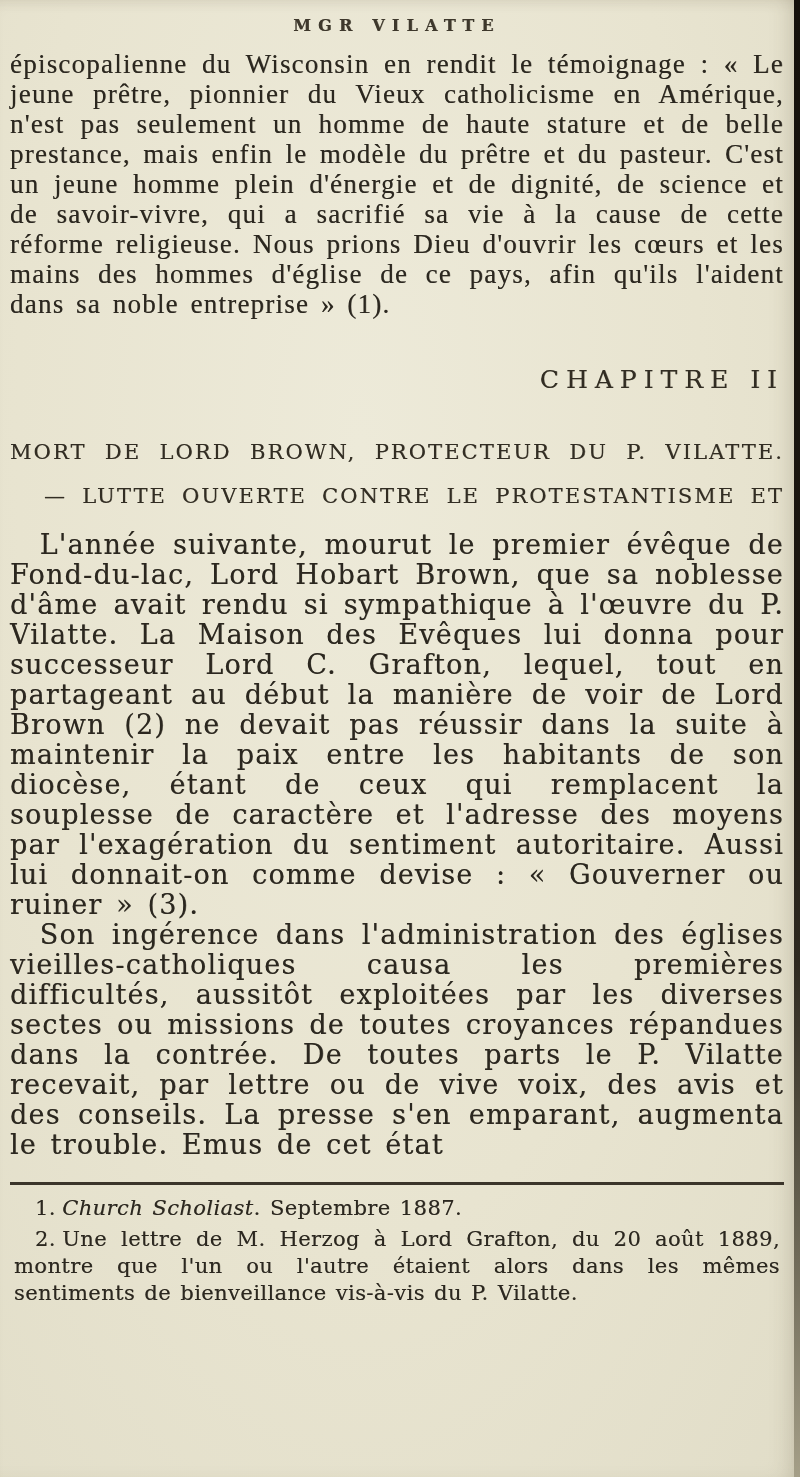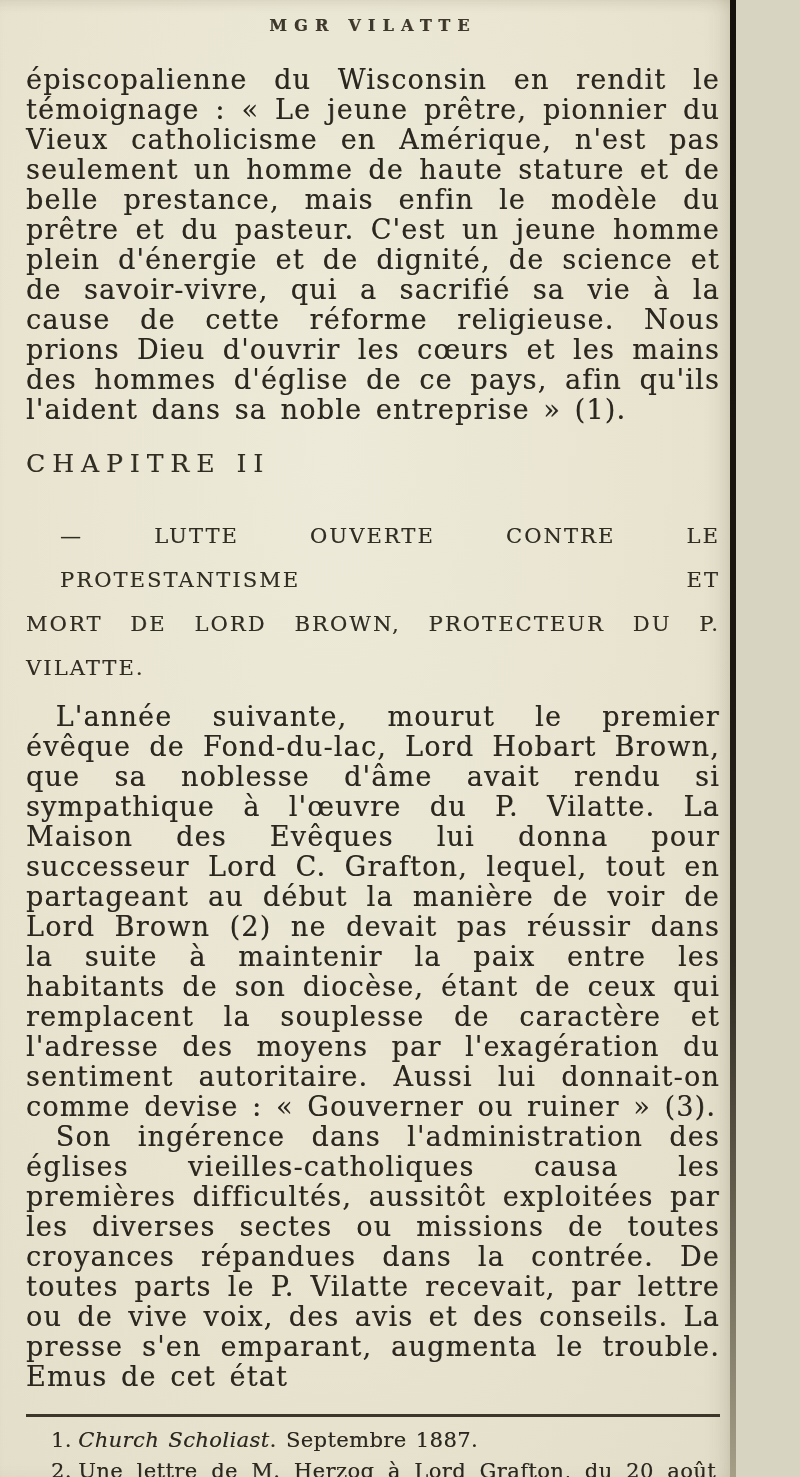--- a/index.html
+++ b/index.html
@@ -2,26 +2,26 @@
 <html lang="fr"><head>
 <meta charset="utf-8">
 <style>
   html, body {
     margin: 0;
     padding: 0;
     background: #d8d4c2;
   }
   .page {
     position: relative;
-    width: 736px;
+    width: 800px;
     height: 1477px;
     margin: 0;
     overflow: hidden;
     box-sizing: border-box;
-    padding: 8px 16px 0 26px;
+    padding: 8px 16px 0 10px;
     background:
       radial-gradient(ellipse at 45% 30%, #edead9 0%, #e8e4d0 55%, #e1ddc8 100%);
     box-shadow: inset -20px 0 26px -16px rgba(70, 58, 34, 0.28),
                 inset 0 10px 18px -14px rgba(70, 58, 34, 0.18);
     color: #2b271f;
     font-family: "DejaVu Serif", "Liberation Serif", serif;
   }
   .scan-edge {
     position: absolute;
     top: 0; right: 0;
@@ -40,26 +40,26 @@
   }
   .body {
     margin: 0;
     font-size: 27px;
     line-height: 30px;
     letter-spacing: 0.045em;
     word-spacing: 0.14em;
     text-align: justify;
     text-shadow: 0.35px 0.35px 0.45px rgba(43, 39, 31, 0.55);
   }
-  .para-continuation { margin-top: 30px; }
+  .para-continuation { margin-top: 14px; font-family: Liberation Serif, serif; }
   .para-indent { text-indent: 1.1em; }
   .para-after-heading { margin-top: 12px; }
   .chapter-title {
-    margin: 24px 0 0 0;
-    text-align: left;
+    margin: 46px 0 0 0;
+    text-align: right;
     font-size: 25px;
     font-weight: normal;
     letter-spacing: 0.28em;
     color: #322d23;
     text-shadow: 0.4px 0.4px 0.5px rgba(46, 40, 28, 0.5);
   }
   .subtitle {
     margin-top: 36px;
     font-size: 21px;
     line-height: 44px;
@@ -102,22 +102,22 @@
 
 <div class="page">
 
   <div class="running-head">MGR VILATTE</div>
 
   <p class="body para-continuation">épiscopalienne du Wisconsin en rendit le témoignage : « Le jeune prêtre, pionnier du Vieux catholicisme en Amérique, n'est pas seulement un homme de haute stature et de belle prestance, mais enfin le modèle du prêtre et du pasteur. C'est un jeune homme plein d'énergie et de dignité, de science et de savoir-vivre, qui a sacrifié sa vie à la cause de cette réforme religieuse. Nous prions Dieu d'ouvrir les cœurs et les mains des hommes d'église de ce pays, afin qu'ils l'aident dans sa noble entreprise » (1).</p>
 
   <h2 class="chapter-title">CHAPITRE II</h2>
 
   <div class="subtitle">
+    <div class="sub-line sub-justify">MORT DE LORD BROWN, PROTECTEUR DU P. VILATTE.</div>
     <div class="sub-line sub-justify sub-indent">— LUTTE OUVERTE CONTRE LE PROTESTANTISME ET</div>
-    <div class="sub-line sub-justify">MORT DE LORD BROWN, PROTECTEUR DU P. VILATTE.</div>
   </div>
 
   <p class="body para-indent para-after-heading">L'année suivante, mourut le premier évêque de Fond-du-lac, Lord Hobart Brown, que sa noblesse d'âme avait rendu si sympathique à l'œuvre du P. Vilatte. La Maison des Evêques lui donna pour successeur Lord C. Grafton, lequel, tout en partageant au début la manière de voir de Lord Brown (2) ne devait pas réussir dans la suite à maintenir la paix entre les habitants de son diocèse, étant de ceux qui remplacent la souplesse de caractère et l'adresse des moyens par l'exagération du sentiment autoritaire. Aussi lui donnait-on comme devise : « Gouverner ou ruiner » (3).</p>
 
   <p class="body para-indent">Son ingérence dans l'administration des églises vieilles-catholiques causa les premières difficultés, aussitôt exploitées par les diverses sectes ou missions de toutes croyances répandues dans la contrée. De toutes parts le P. Vilatte recevait, par lettre ou de vive voix, des avis et des conseils. La presse s'en emparant, augmenta le trouble. Emus de cet état</p>
 
   <div class="footnote-rule"></div>
 
   <div class="footnotes">
     <p class="fn">

